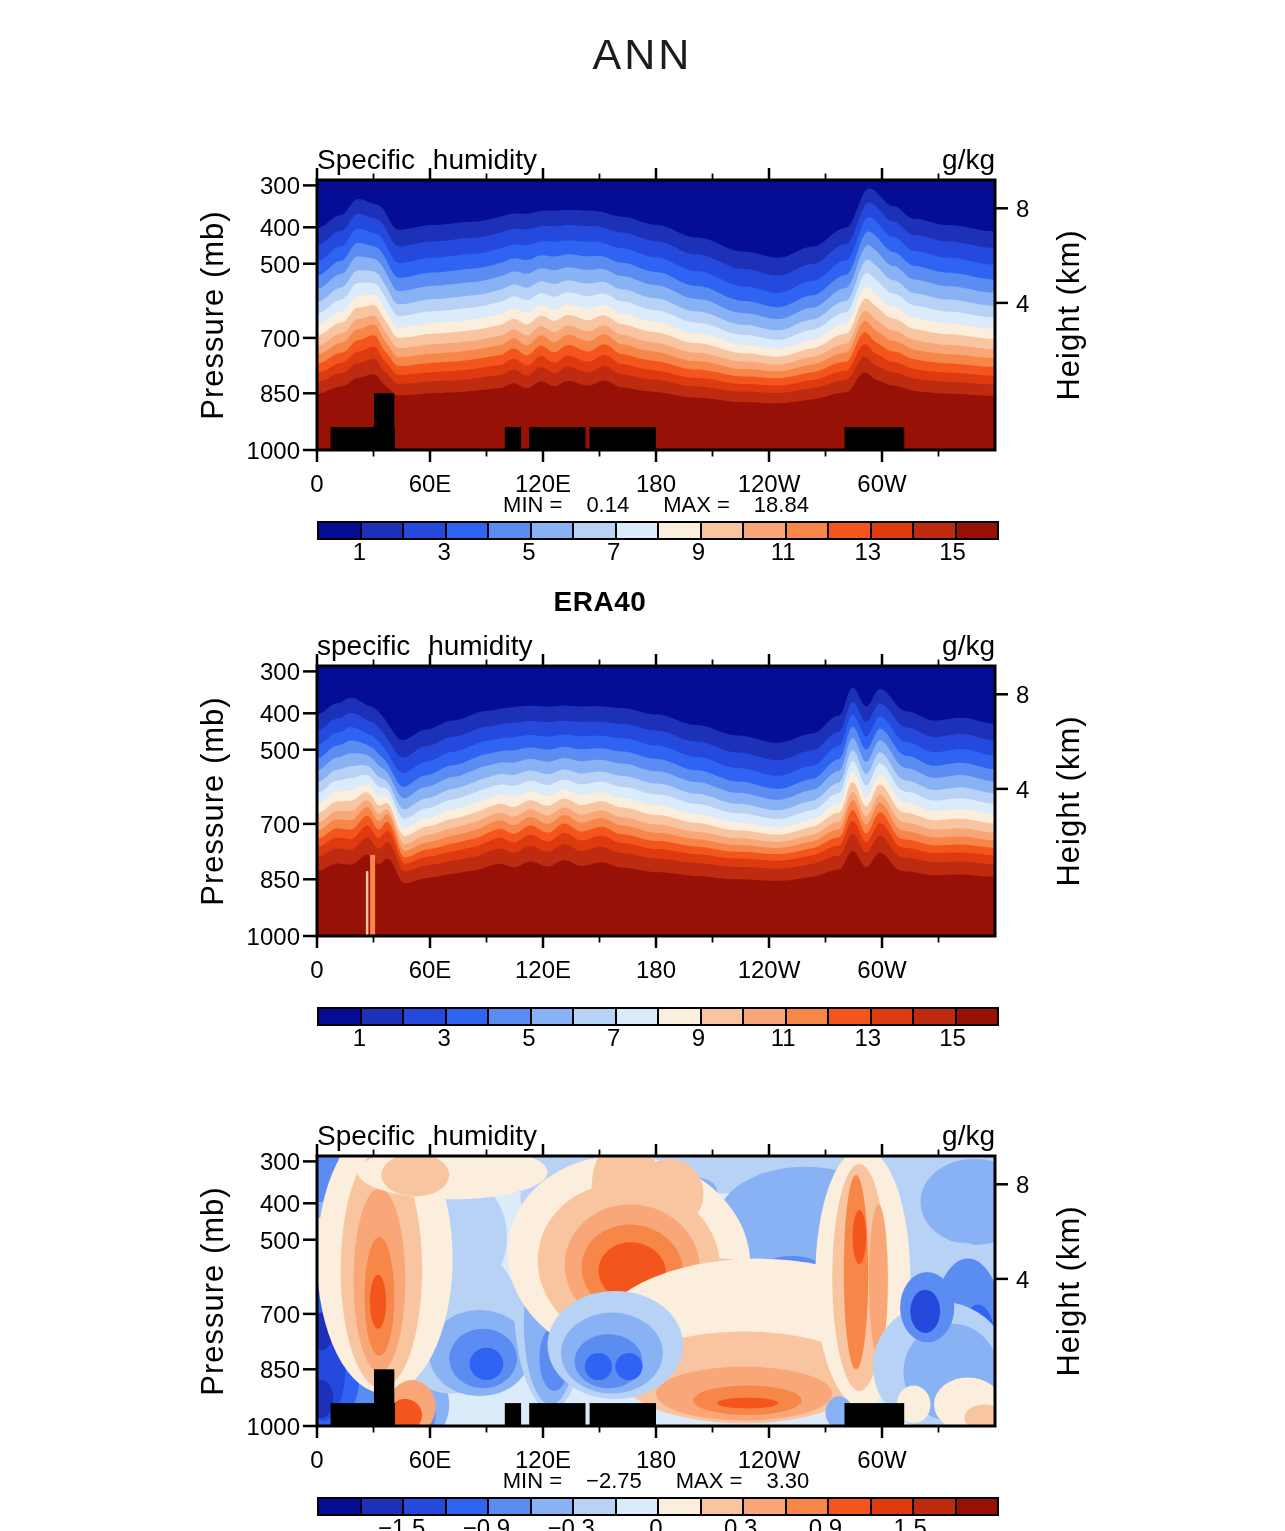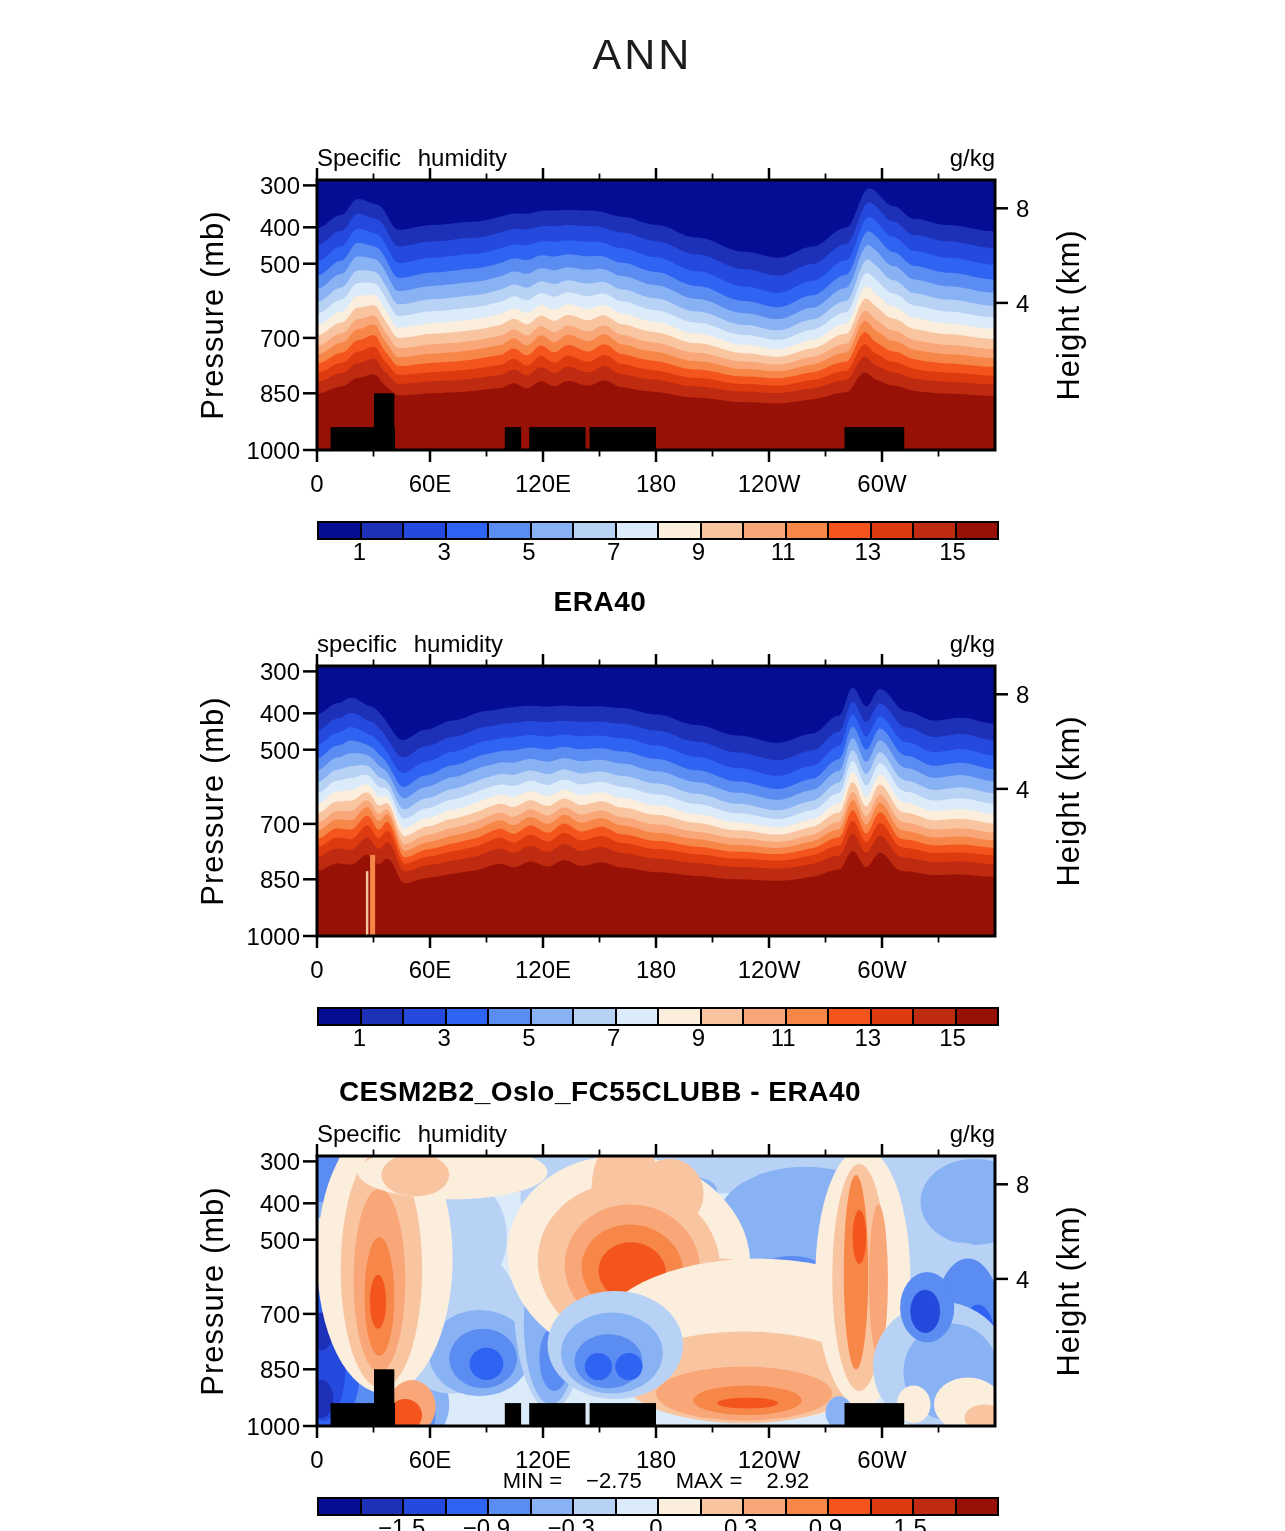--- a/index.html
+++ b/index.html
@@ -5,21 +5,21 @@
   html,body{margin:0;padding:0;background:#fff;}
   body{width:1285px;height:1531px;position:relative;overflow:hidden;
        font-family:"Liberation Sans",sans-serif;color:#000;}
   #suptitle{position:absolute;top:30px;left:0;width:1285px;text-align:center;
             font-size:43px;font-weight:400;letter-spacing:3px;color:#1c1c1c;}
   .panel{position:absolute;left:0;width:1285px;height:470px;}
   #p0{top:100px}#p1{top:586px}#p2{top:1076px}
   .panel-title{position:absolute;top:0;left:0;width:1200px;text-align:center;
                font-size:28px;font-weight:bold;letter-spacing:.5px;}
   .fieldrow{position:absolute;top:44px;left:317px;width:678px;display:flex;
-            justify-content:space-between;font-size:24px;word-spacing:10px;}
+            justify-content:space-between;font-size:28px;word-spacing:10px;}
   svg.plot{position:absolute;top:80px;left:317px;overflow:visible;display:block;}
   .xticklabel{position:absolute;top:370px;font-size:24px;transform:translateX(-50%);white-space:nowrap;}
   .yticklabel{position:absolute;left:200px;width:100px;text-align:right;font-size:24px;}
   .y2ticklabel{position:absolute;left:1016px;font-size:24px;}
   .ylab{position:absolute;top:215px;left:213px;transform:translate(-50%,-50%) rotate(-90deg);
         font-size:31px;white-space:nowrap;letter-spacing:1px;}
   .y2lab{position:absolute;top:215px;left:1069px;transform:translate(-50%,-50%) rotate(-90deg);
         font-size:31px;white-space:nowrap;letter-spacing:1px;}
   .minmax{position:absolute;top:392px;left:317px;width:678px;text-align:center;
           font-size:22px;white-space:nowrap;}
@@ -100,20 +100,23 @@
         <line x1="0" y1="5.4" x2="-14" y2="5.4" stroke-width="2.5"></line>
         <line x1="0" y1="47.3" x2="-14" y2="47.3" stroke-width="2.5"></line>
         <line x1="0" y1="83.7" x2="-14" y2="83.7" stroke-width="2.5"></line>
         <line x1="0" y1="157.9" x2="-14" y2="157.9" stroke-width="2.5"></line>
         <line x1="0" y1="213.3" x2="-14" y2="213.3" stroke-width="2.5"></line>
         <line x1="0" y1="270.0" x2="-14" y2="270.0" stroke-width="2.5"></line>
         <line x1="678" y1="28.3" x2="691" y2="28.3" stroke-width="2.5"></line>
         <line x1="678" y1="122.9" x2="691" y2="122.9" stroke-width="2.5"></line>
       </g>
     </svg>
+  <div class="minmax">
+    <span>MIN =</span><span class="v">0.14</span><span class="l2">MAX =</span><span class="v">18.84</span>
+  </div>
   <div class="cbar">
       <div style="background: rgb(5, 13, 148);"></div>
       <div style="background: rgb(29, 48, 184);"></div>
       <div style="background: rgb(36, 73, 220);"></div>
       <div style="background: rgb(47, 99, 242);"></div>
       <div style="background: rgb(91, 140, 242);"></div>
       <div style="background: rgb(136, 178, 244);"></div>
       <div style="background: rgb(184, 210, 246);"></div>
       <div style="background: rgb(220, 235, 250);"></div>
       <div style="background: rgb(251, 238, 221);"></div>
@@ -257,21 +260,20 @@
     <div class="yticklabel" style="top: 114.25px;">400</div>
     <div class="yticklabel" style="top: 150.7px;">500</div>
     <div class="yticklabel" style="top: 224.95px;">700</div>
     <div class="yticklabel" style="top: 280.3px;">850</div>
     <div class="yticklabel" style="top: 337px;">1000</div>
     <div class="y2ticklabel" style="top: 95.35px;">8</div>
     <div class="y2ticklabel" style="top: 189.85px;">4</div>
   </section>
 
 <section class="panel" id="p2">
-  <div class="panel-title">CESM2B2_Oslo_FC55CLUBB - ERA40</div>
   <div class="fieldrow">
     <span>Specific humidity</span>
     <span>g/kg</span>
   </div>
   <div class="ylab">Pressure  (mb)</div>
   <div class="y2lab">Height  (km)</div>
   <svg class="plot" width="678" height="270" viewBox="0 0 678 270">
       <clipPath id="clip2">
         <rect x="0" y="0" width="678" height="270"></rect>
       </clipPath>
@@ -383,21 +385,21 @@
         <line x1="0" y1="47.3" x2="-14" y2="47.3" stroke-width="2.5"></line>
         <line x1="0" y1="83.7" x2="-14" y2="83.7" stroke-width="2.5"></line>
         <line x1="0" y1="157.9" x2="-14" y2="157.9" stroke-width="2.5"></line>
         <line x1="0" y1="213.3" x2="-14" y2="213.3" stroke-width="2.5"></line>
         <line x1="0" y1="270.0" x2="-14" y2="270.0" stroke-width="2.5"></line>
         <line x1="678" y1="28.3" x2="691" y2="28.3" stroke-width="2.5"></line>
         <line x1="678" y1="122.9" x2="691" y2="122.9" stroke-width="2.5"></line>
       </g>
     </svg>
   <div class="minmax">
-    <span>MIN =</span><span class="v">−2.75</span><span class="l2">MAX =</span><span class="v">2.92</span>
+    <span>MIN =</span><span class="v">−2.75</span><span class="l2">MAX =</span><span class="v">3.30</span>
   </div>
   <div class="cbar">
       <div style="background: rgb(5, 13, 148);"></div>
       <div style="background: rgb(29, 48, 184);"></div>
       <div style="background: rgb(36, 73, 220);"></div>
       <div style="background: rgb(47, 99, 242);"></div>
       <div style="background: rgb(91, 140, 242);"></div>
       <div style="background: rgb(136, 178, 244);"></div>
       <div style="background: rgb(184, 210, 246);"></div>
       <div style="background: rgb(220, 235, 250);"></div>

